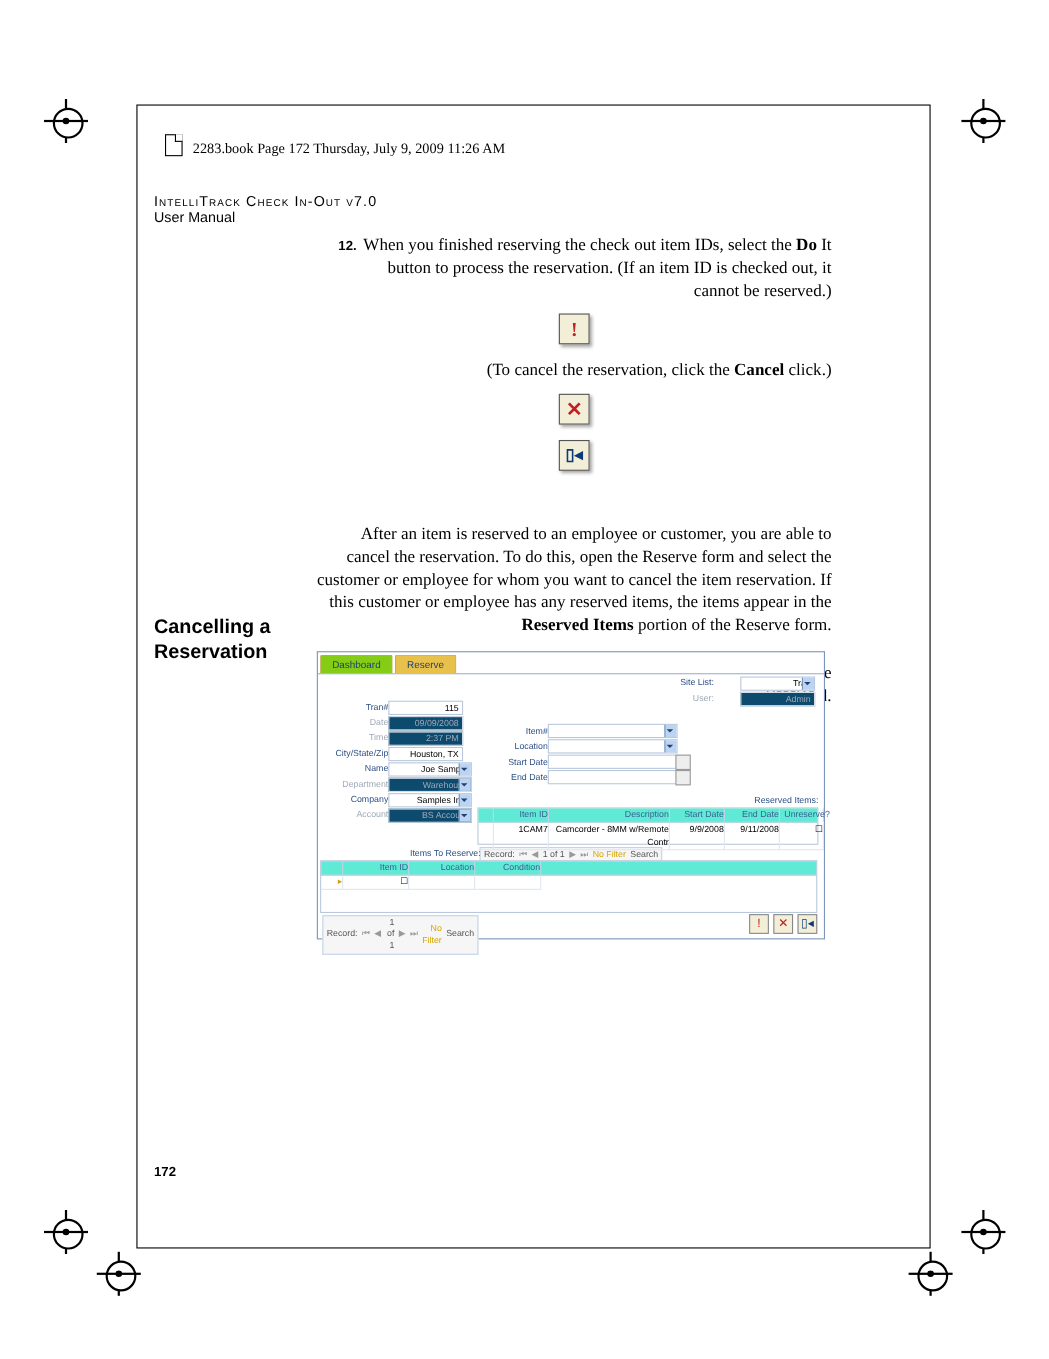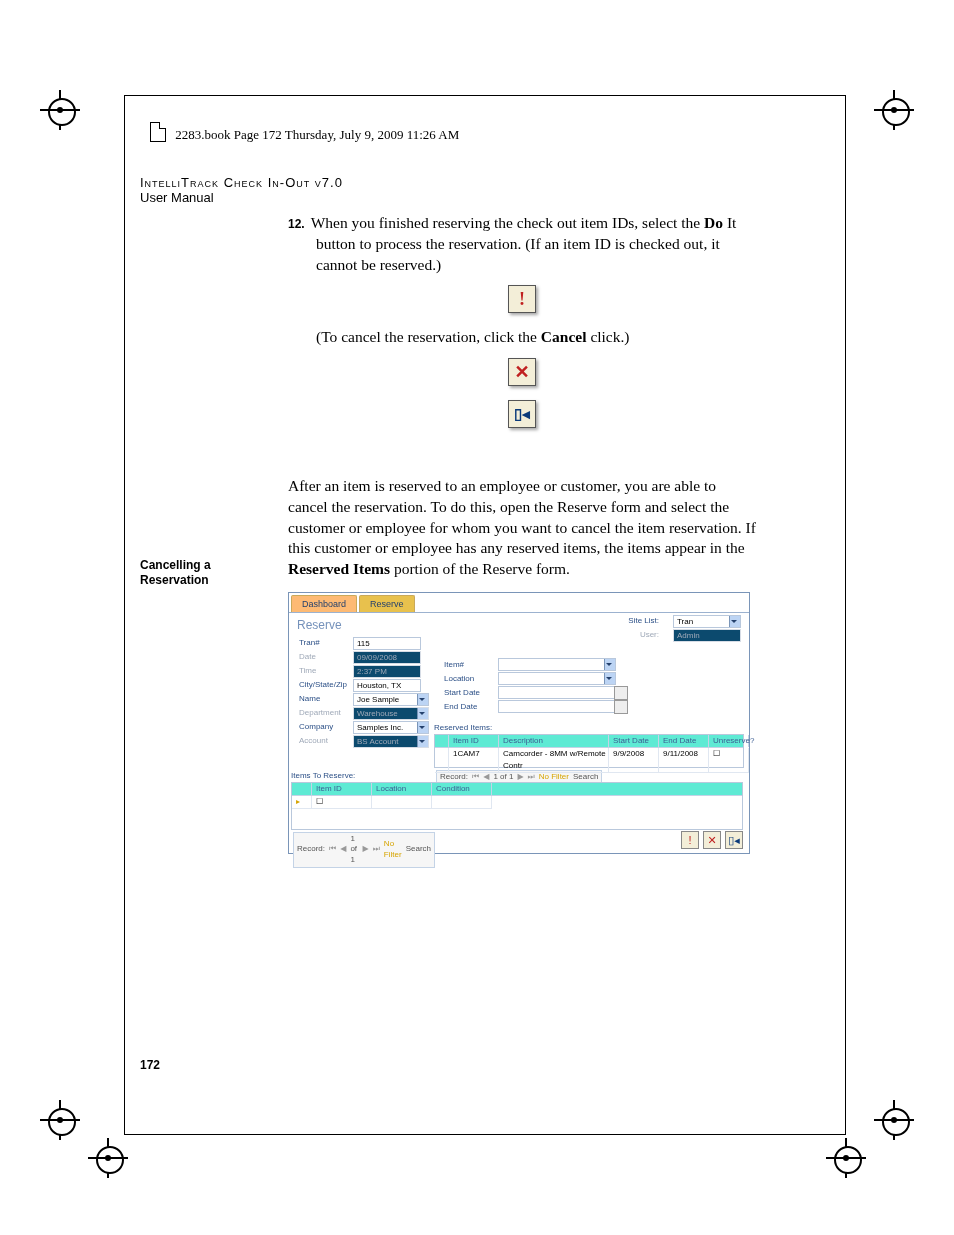--- a/index.html
+++ b/index.html
@@ -85,35 +85,36 @@
   }
   .smallcaps { font-variant: small-caps; letter-spacing: 1px; display:inline-block; }
 
   
   .body-col {
     position: absolute;
     left: 288px; top: 213px;
     width: 468px;
     font-size: 15.5px;
     line-height: 1.34;
+    text-align: right;
   }
   .step-num {
     font-family: Arial, sans-serif;
     font-weight: bold;
     font-size: 12px;
     margin-right: 6px;
   }
   .step { margin-left: 28px; text-indent: -28px; margin-bottom: 10px; }
   .bold { font-weight: bold; }
 
   .section-title {
     position: absolute;
     left: 140px;
     font-family: Arial, sans-serif;
-    font-size: 12px;
+    font-size: 18px;
     font-weight: bold;
     line-height: 1.25;
   }
 
   .icon-box {
     width: 26px; height: 26px;
     border: 1px solid #888;
     background: #f3eed8;
     margin: 10px auto 14px auto;
     display: flex;
@@ -152,21 +153,21 @@
     display: flex;
     border-bottom: 1px solid #9cb2cf;
     padding-top: 2px;
   }
   .app .tab {
     font-size: 9px;
     padding: 2px 10px;
     border: 1px solid #c9a95a;
     border-bottom: none;
     margin-left: 2px;
-    background: #fdba74;
+    background: #84cc16;
     color: #24416d;
     border-radius: 2px 2px 0 0;
   }
   .app .tab.sel { background: #e8c14d; }
   .app .formtitle {
     color: #7592bb;
     font-size: 12px;
     padding: 4px 8px;
   }
 
@@ -204,21 +205,21 @@
     position: absolute;
     right: -13px; top: -1px;
     width: 12px; height: 12px;
     border: 1px solid #999;
     background: #eee;
   }
 
   .app .siteblock {
     position: absolute;
     top: 22px; right: 8px;
-    display: flex; gap: 14px;
+    display: flex; gap: 24px;
     align-items: center;
   }
   .app .siteblock .lbl { width: auto; }
   .app .siteblock .val { width: 60px; }
 
   .app .grid {
     border: 1px solid #b9c8dc;
     margin: 2px;
     height: 58px;
     background: #fff;

